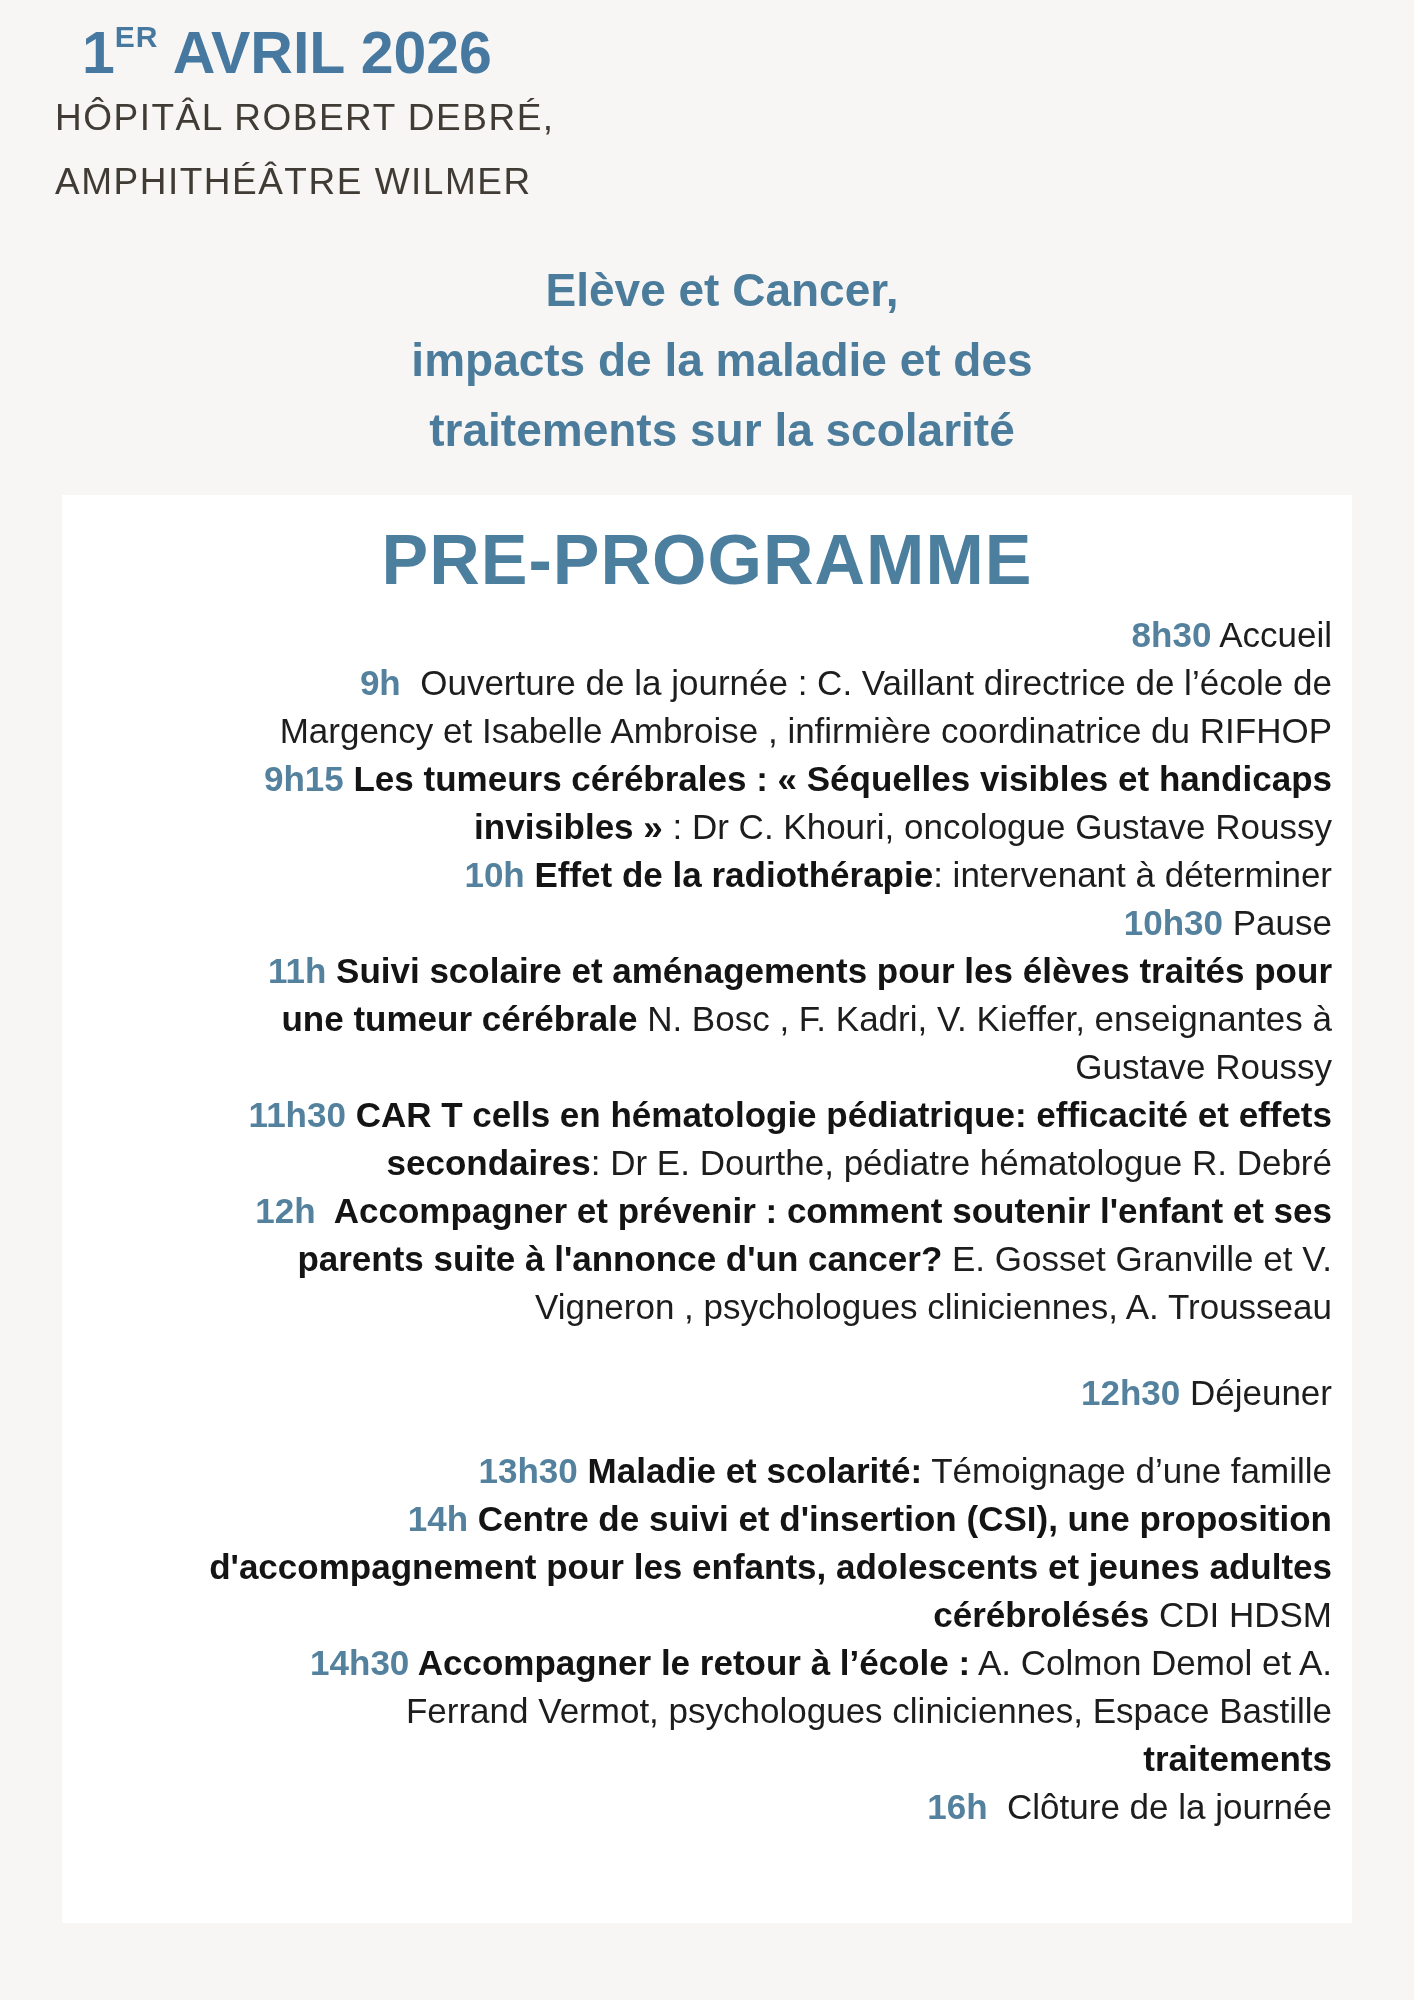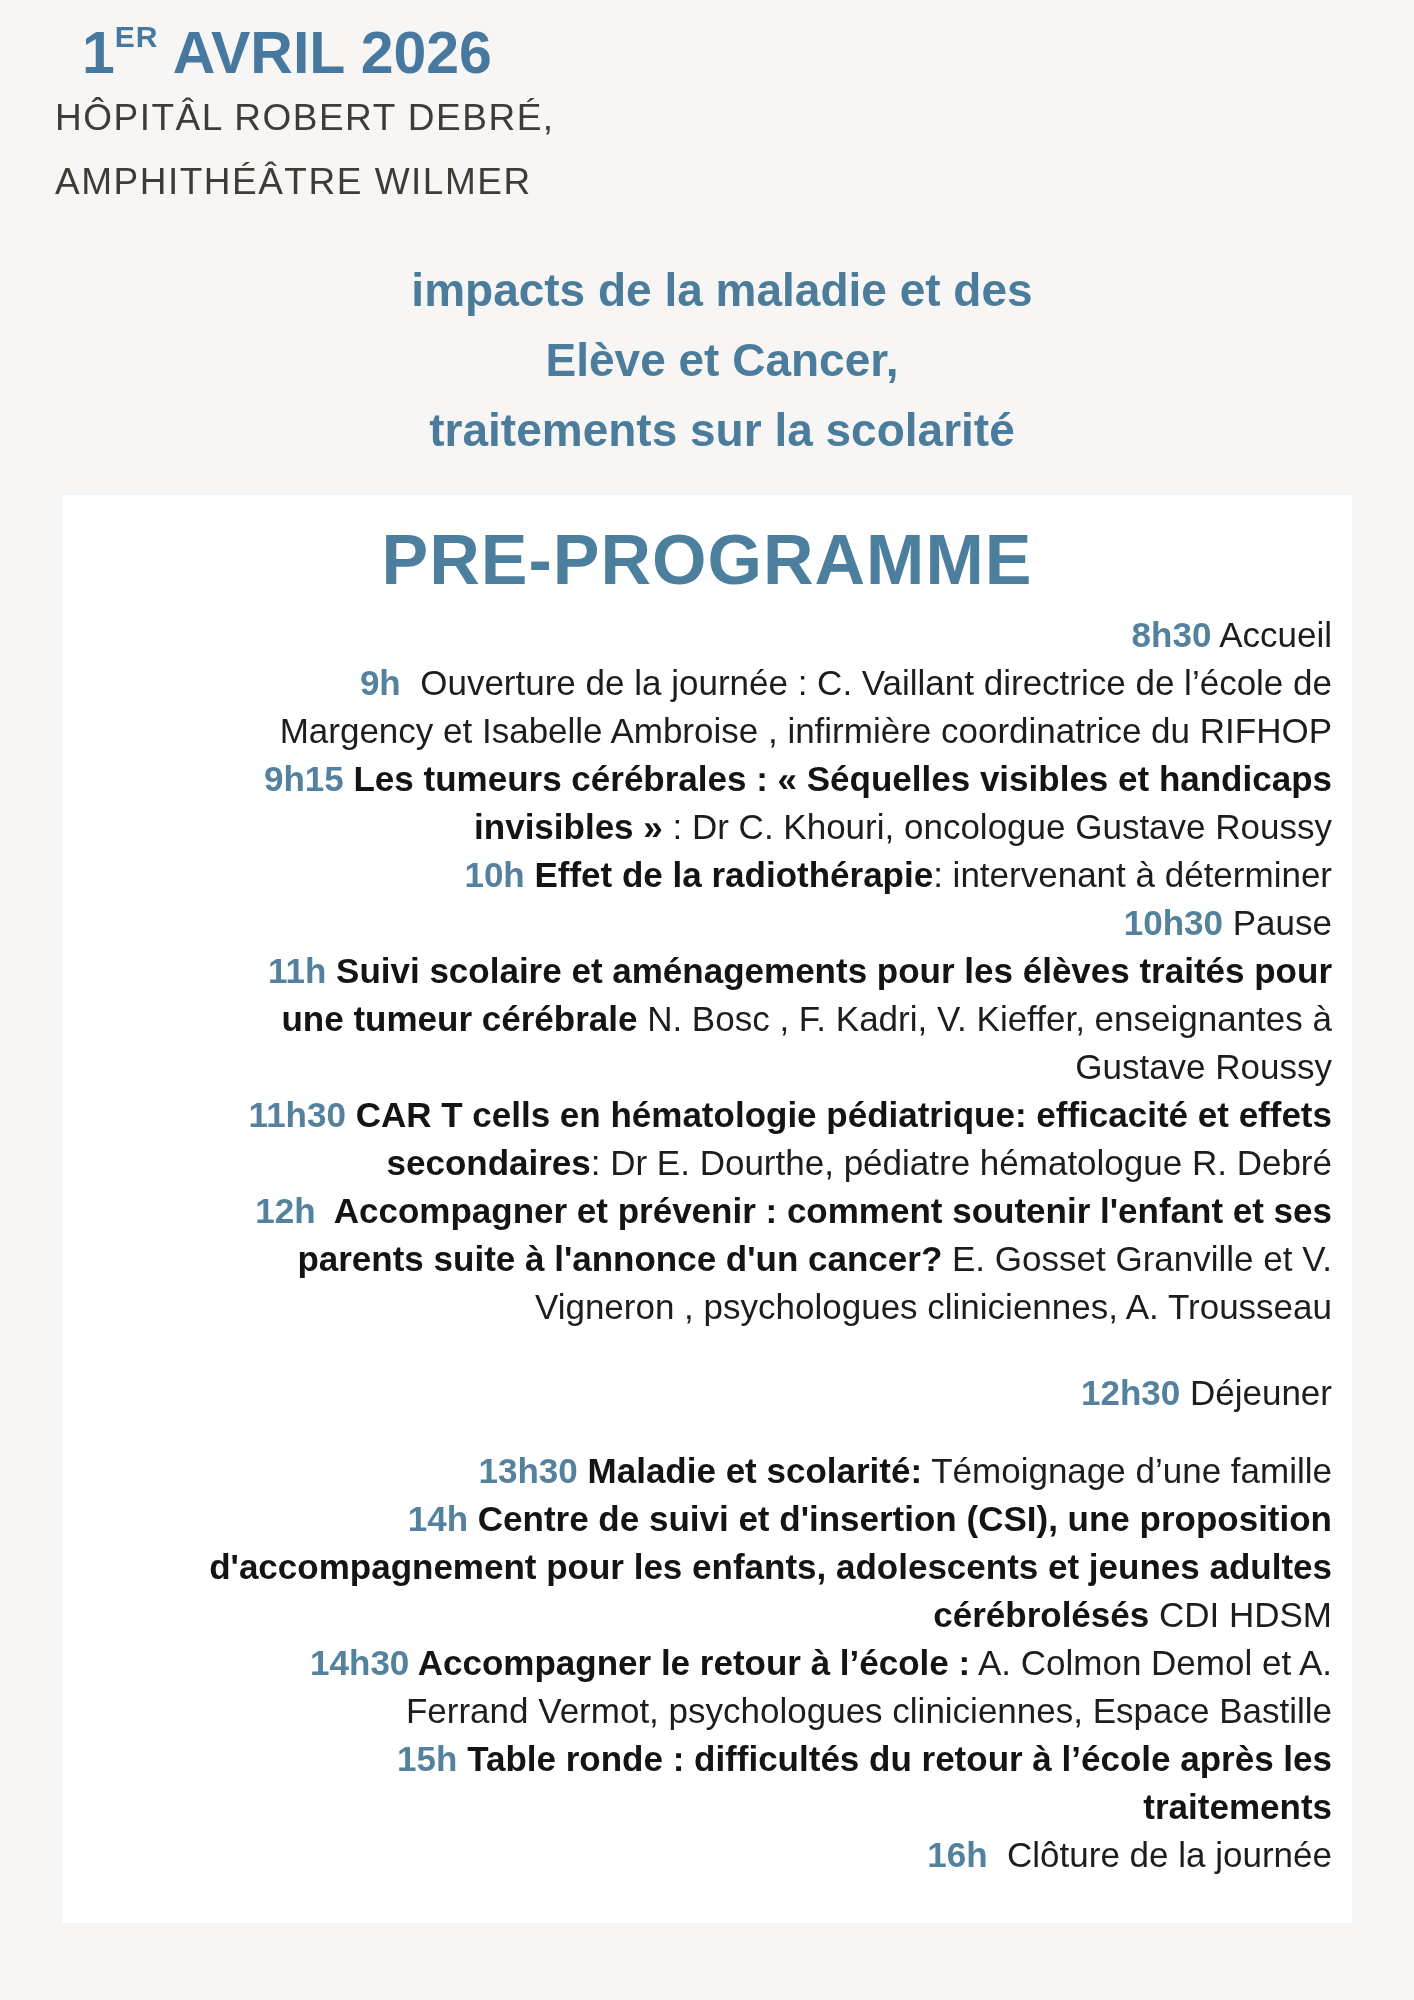--- a/index.html
+++ b/index.html
@@ -42,22 +42,22 @@
 
   <div class="date"><span>1</span><sup>ER</sup><span> AVRIL 2026</span></div>
 
   <div class="venue">
       <div class="venue-line">HÔPITÂL ROBERT DEBRÉ,</div>
       <div class="venue-line">AMPHITHÉÂTRE WILMER</div>
     </div>
 
 
   <div class="title">
+      <div class="title-line">Elève et Cancer,</div>
       <div class="title-line">impacts de la maladie et des</div>
-      <div class="title-line">Elève et Cancer,</div>
       <div class="title-line">traitements sur la scolarité</div>
     </div>
 
   <section class="card">
     <h1 class="prog-heading">PRE-PROGRAMME</h1>
     <div class="schedule">
         <div class="block">
           <div class="line"><span class="seg-time">8h30</span><span class="seg-n"> Accueil</span></div>
           <div class="line"><span class="seg-time">9h</span><span class="seg-n">  Ouverture de la journée : C. Vaillant directrice de l’école de</span></div>
           <div class="line"><span class="seg-n">Margency et Isabelle Ambroise , infirmière coordinatrice du RIFHOP</span></div>
@@ -77,20 +77,19 @@
         <div class="block">
           <div class="line"><span class="seg-time">12h30</span><span class="seg-n"> Déjeuner</span></div>
         </div>
         <div class="block">
           <div class="line"><span class="seg-time">13h30</span><span class="seg-b"> Maladie et scolarité:</span><span class="seg-n"> Témoignage d’une famille</span></div>
           <div class="line"><span class="seg-time">14h</span><span class="seg-b"> Centre de suivi et d'insertion (CSI), une proposition</span></div>
           <div class="line"><span class="seg-b">d'accompagnement pour les enfants, adolescents et jeunes adultes</span></div>
           <div class="line"><span class="seg-b">cérébrolésés</span><span class="seg-n"> CDI HDSM</span></div>
           <div class="line"><span class="seg-time">14h30</span><span class="seg-b"> Accompagner le retour à l’école :</span><span class="seg-n"> A. Colmon Demol et A.</span></div>
           <div class="line"><span class="seg-n">Ferrand Vermot, psychologues cliniciennes, Espace Bastille</span></div>
-          <div class="line"><span class="seg-time">15h</span><span class="seg-b"> Table ronde : difficultés du retour à l’école après les</span></div>
           <div class="line"><span class="seg-b">traitements</span></div>
           <div class="line"><span class="seg-time">16h</span><span class="seg-n">  Clôture de la journée</span></div>
         </div>
       </div>
   </section>
 
 </div>
 
 </body></html>

